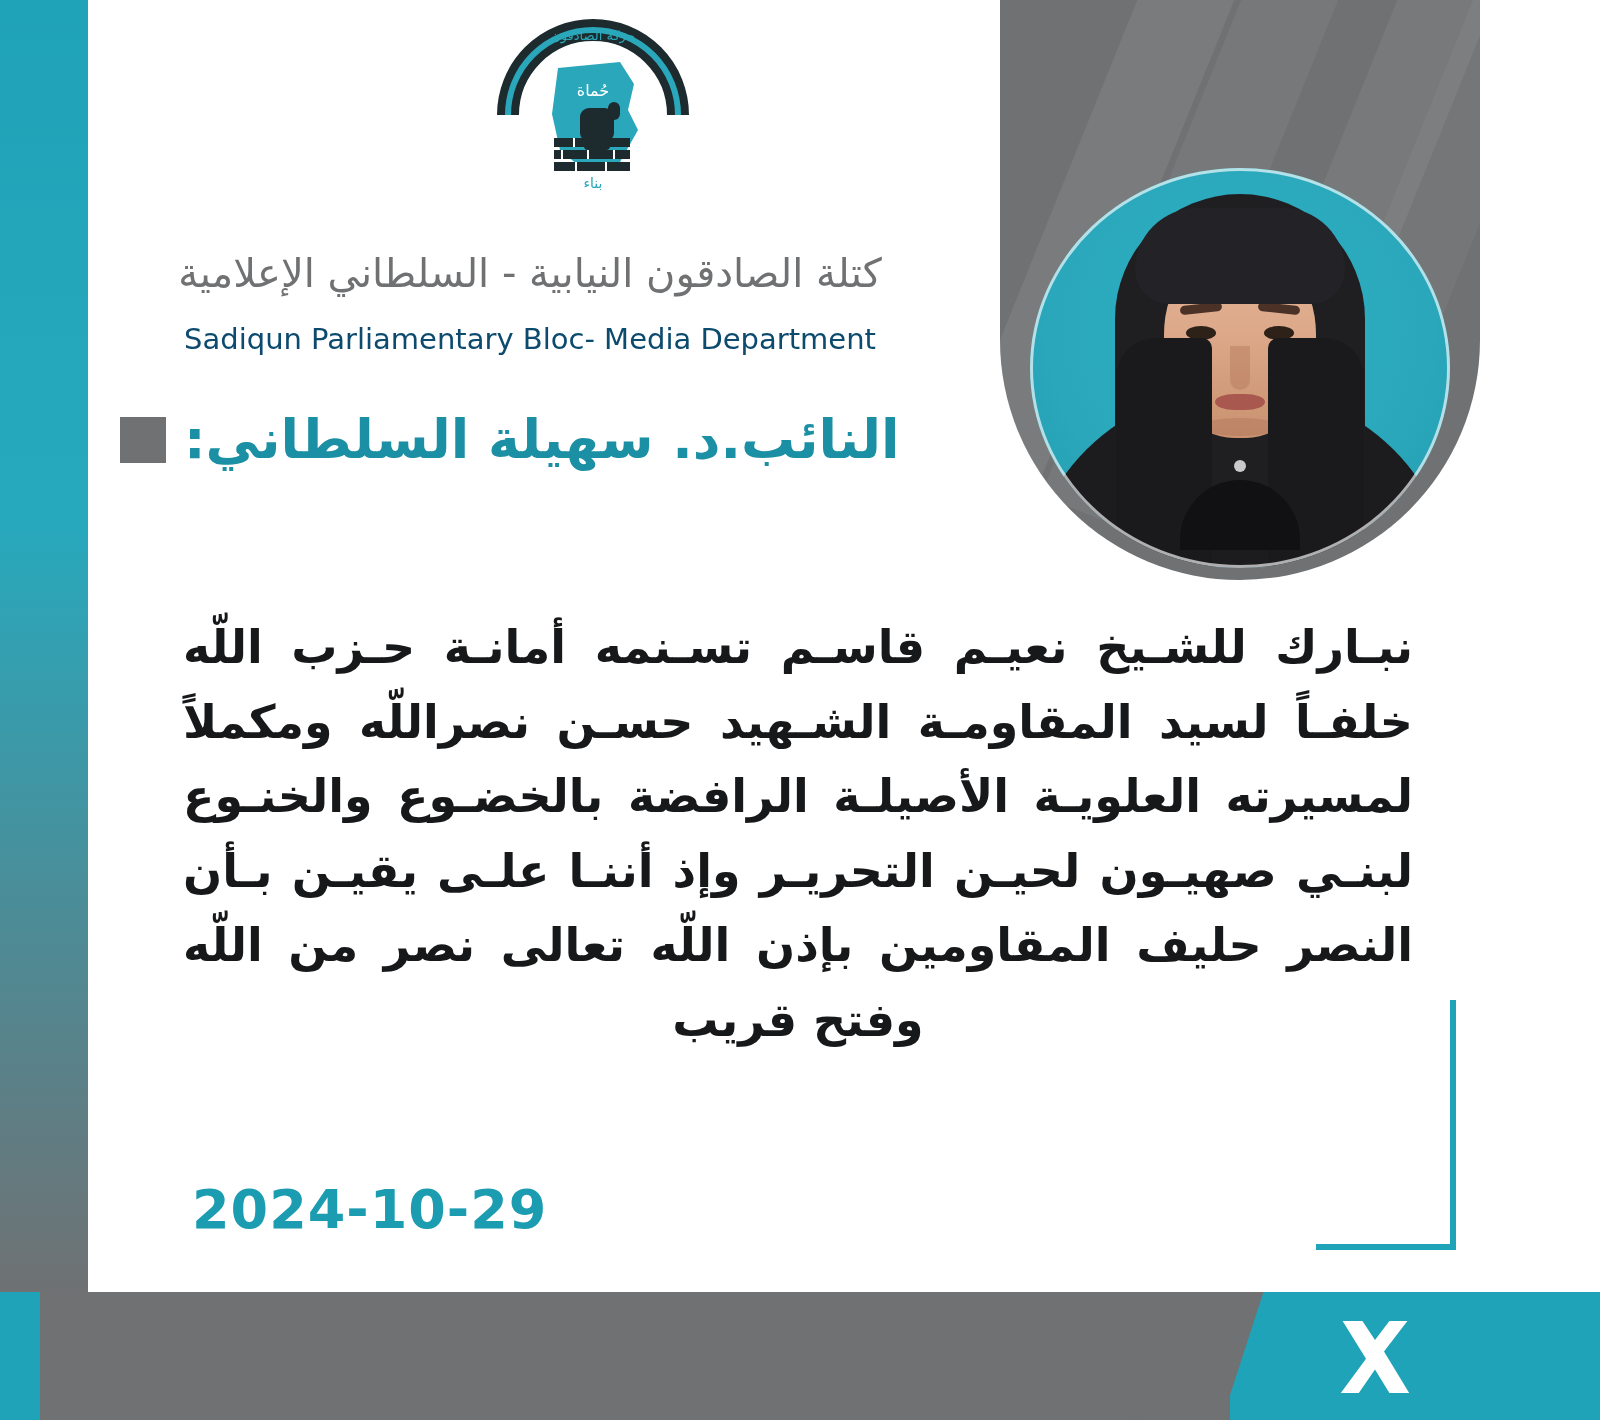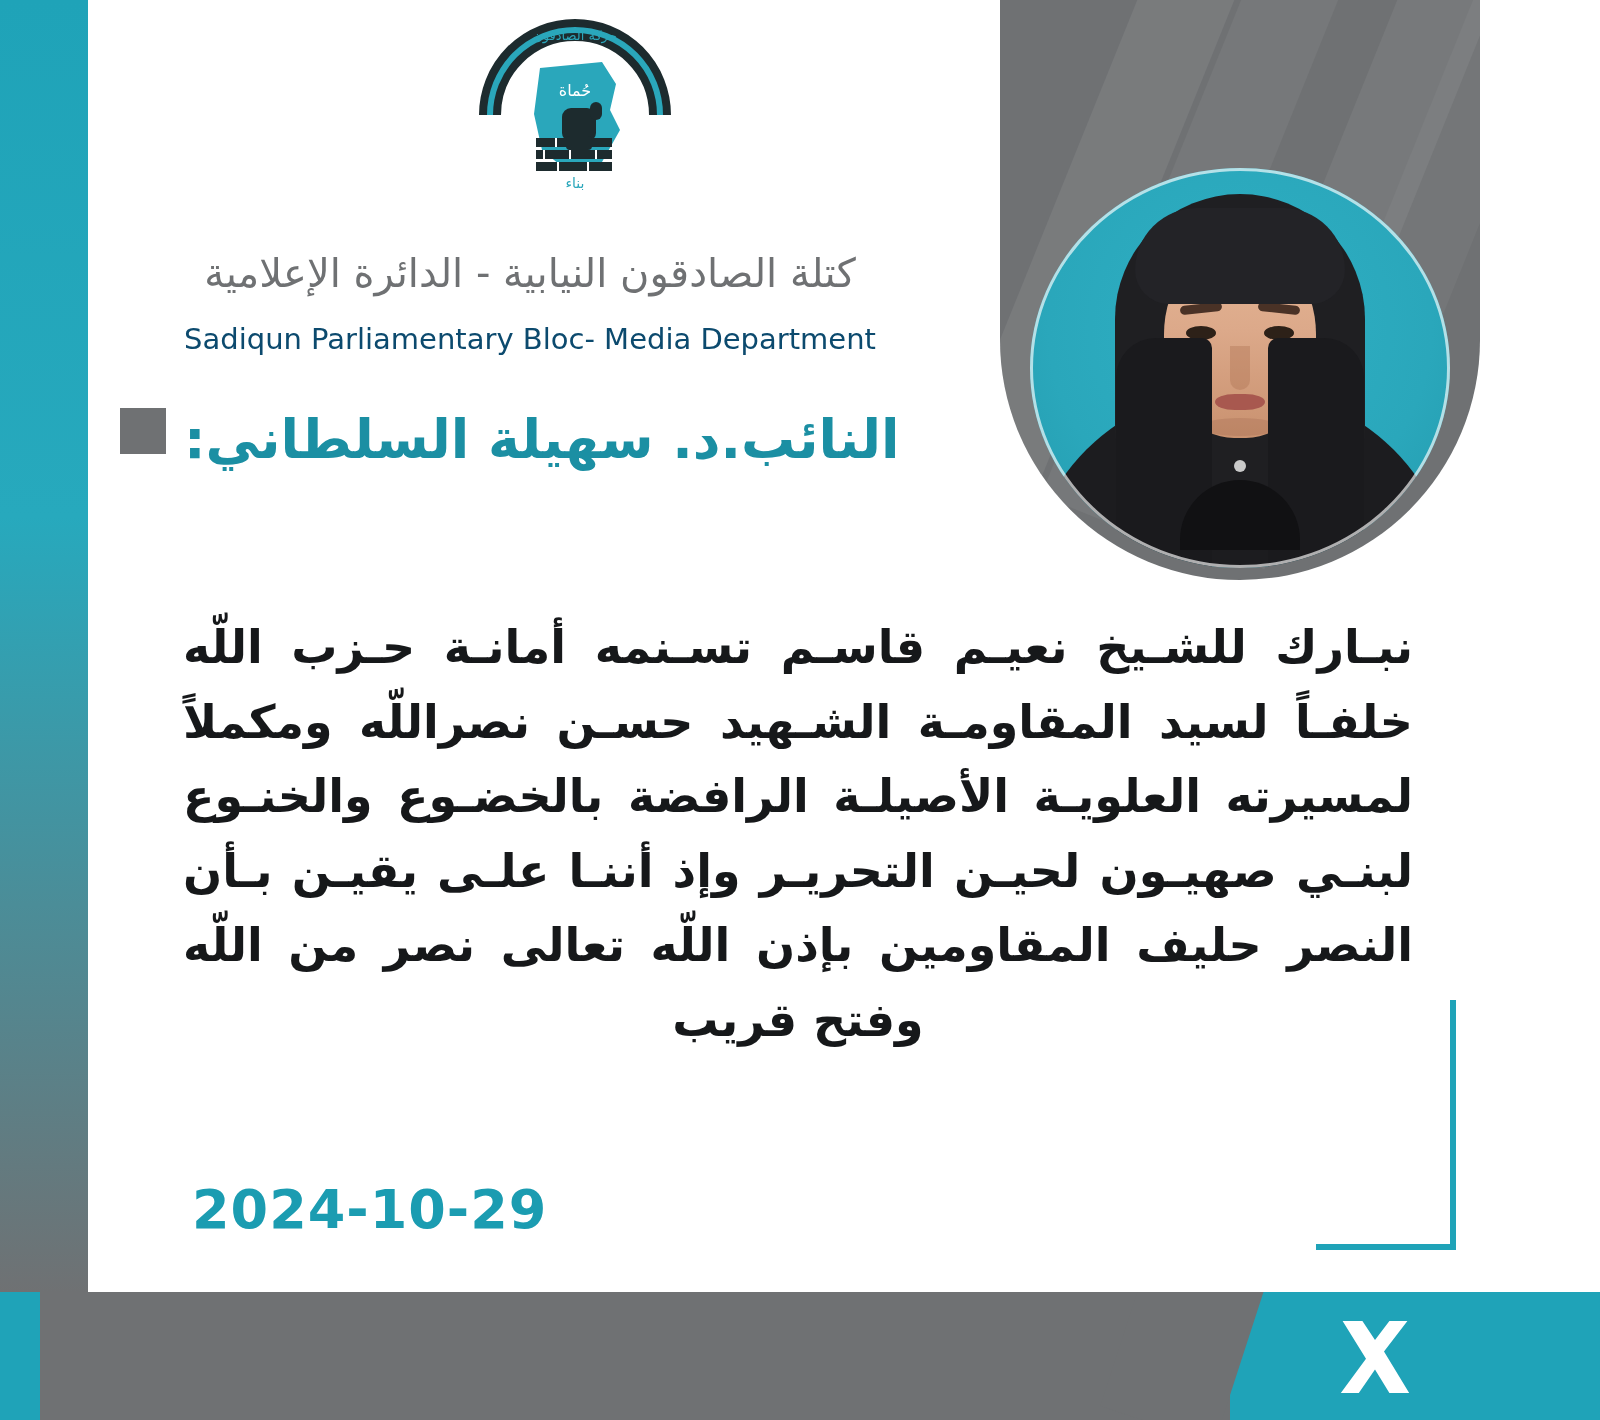--- a/index.html
+++ b/index.html
@@ -192,21 +192,21 @@
     right: 150px; top: 168px;
     width: 420px; height: 400px;
     border-radius: 50%;
     box-shadow: inset 0 0 0 3px rgba(255,255,255,0.65);
     pointer-events: none;
   }
 
   
   .logo {
     position: absolute;
-    left: 470px; top: 10px;
+    left: 488px; top: 10px;
     width: 210px; height: 210px;
   }
 
   
   .org-ar {
     position: absolute;
     left: 100px; top: 250px;
     width: 860px;
     text-align: center;
     direction: rtl;
@@ -223,20 +223,21 @@
     color: #0c4a6e;
     font-family: "DejaVu Sans", sans-serif;
   }
 
   
   .name-row {
     position: absolute;
     left: 120px; top: 408px;
     width: 880px;
     display: flex;
+    align-items: center;
     justify-content: flex-end;
     direction: rtl;
     gap: 18px;
   }
   .name-bullet {
     width: 46px; height: 46px;
     background: #6f7173;
     flex: 0 0 auto;
   }
   .name-text {
@@ -384,21 +385,21 @@
         <rect x="96" y="126" width="26" height="14" rx="4"></rect>
         <rect x="120" y="92" width="12" height="18" rx="6"></rect>
       </g>
 
       <text x="105" y="30" text-anchor="middle" font-family="DejaVu Sans" font-size="13" fill="#2aa7bb">حركة الصادقون</text>
       <text x="105" y="86" text-anchor="middle" font-family="DejaVu Sans" font-size="16" fill="#ffffff">حُماة</text>
       <text x="105" y="178" text-anchor="middle" font-family="DejaVu Sans" font-size="14" fill="#2aa7bb">بناء</text>
     </svg>
   </div>
 
-  <div class="org-ar">كتلة الصادقون النيابية - الدائرة الإعلامية</div>
+  <div class="org-ar">كتلة الصادقون النيابية - السلطاني الإعلامية</div>
   <div class="org-en">Sadiqun Parliamentary Bloc- Media Department</div>
 
   <div class="name-row">
     <div class="name-text">النائب.د. سهيلة السلطاني:</div>
     <div class="name-bullet"></div>
   </div>
 
   <div class="body-text">نبـارك للشـيخ نعيـم قاسـم تسـنمه أمانـة حـزب اللّه خلفـاً لسيد المقاومـة الشـهيد حسـن نصراللّه ومكملاً لمسيرته العلويـة الأصيلـة الرافضة بالخضـوع والخنـوع لبنـي صهيـون لحيـن التحريـر وإذ أننـا علـى يقيـن بـأن النصر حليف المقاومين بإذن اللّه تعالى نصر من اللّه وفتح قريب</div>
 
   <div class="date">2024-10-29</div>

